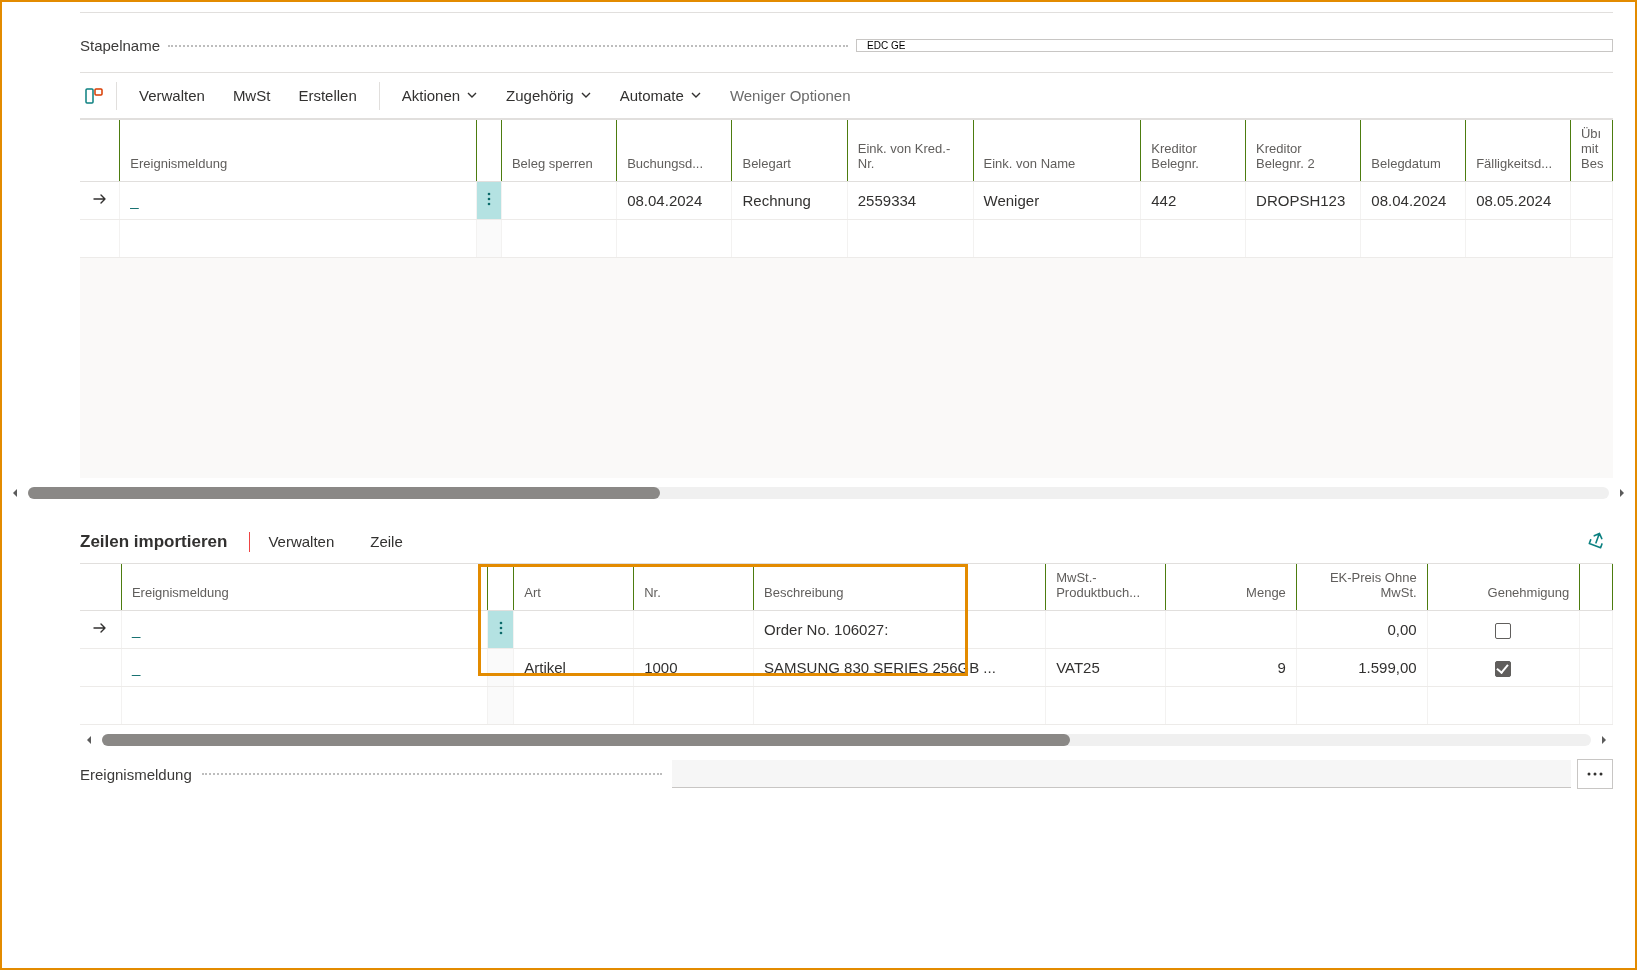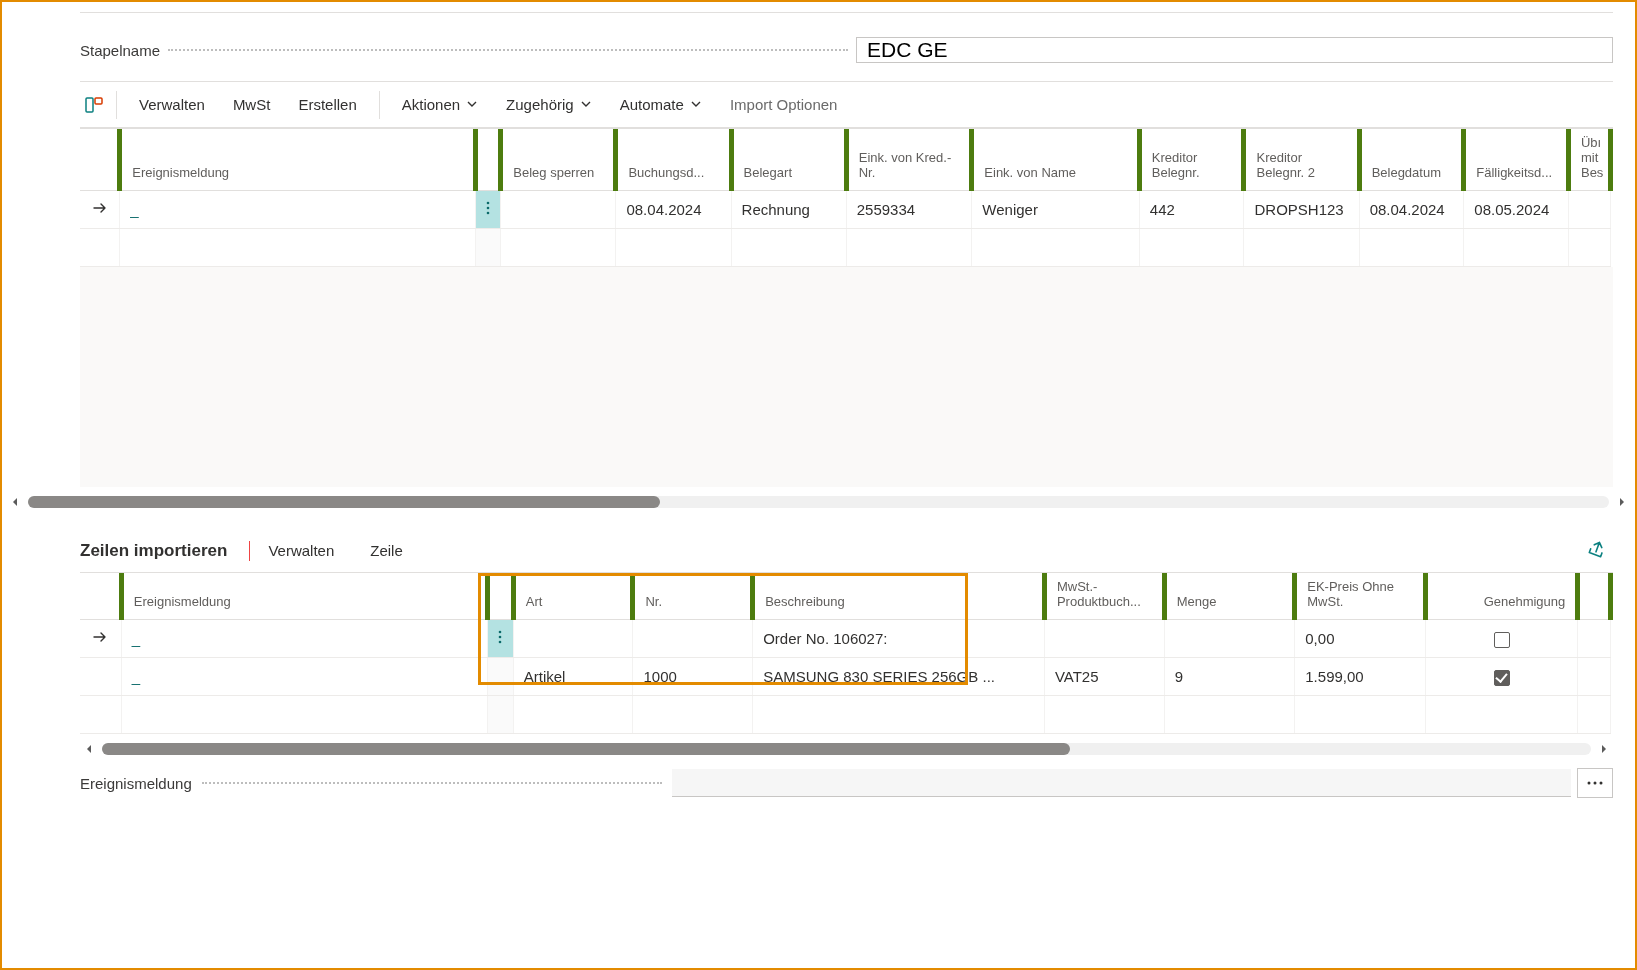--- a/index.html
+++ b/index.html
@@ -8,32 +8,32 @@
   .page { padding:0 0 0 0; }
   .header-row { display:flex; align-items:center; padding:18px 0 8px 24px; border-bottom:none; }
   .back-circle { width:40px; height:40px; border-radius:50%; background:#b4e2e2; display:flex; align-items:center; justify-content:center; margin-right:28px; cursor:pointer; }
   .back-circle svg { transform:translateX(-1px); }
   .page-title { font-size:18px; color:#3b3a39; }
   .section { margin:0 24px 0 80px; }
   .divider { border-top:1px solid #e1dfdd; margin-top:12px; }
   .field-row { display:flex; align-items:center; padding:24px 0 18px 0; }
   .field-label { font-size:15px; color:#3b3a39; }
   .dotted { flex:0 0 680px; border-bottom:2px dotted #bdbdbd; height:1px; margin:0 8px 0 8px; }
-  .field-input { flex:1; border:1px solid #c8c6c4; border-bottom:1px solid #c8c6c4; padding:0 10px; font-size:21px; background:#fff; margin-right:0; }
+  .field-input { flex:1; border:1px solid #c8c6c4; border-bottom:1px solid #c8c6c4; padding:0 10px; font-size:10px; background:#fff; margin-right:0; }
   .toolbar { display:flex; align-items:center; border-top:1px solid #e1dfdd; border-bottom:2px solid #e1dfdd; padding:0 0; min-height:48px; }
   .tb-btn { padding:12px 14px; font-size:15px; color:#323130; cursor:pointer; display:flex; align-items:center; gap:6px; }
   .tb-sep { width:1px; height:28px; background:#e1dfdd; margin:0 8px; }
   .tb-icon { width:28px; display:flex; align-items:center; justify-content:center; }
   .chev svg { margin-top:2px; }
   .more-options { color:#6b6b6b; }
   .grid-wrap { margin-top:0; }
   table { border-collapse:collapse; width:100%; table-layout:fixed; }
-  th { text-align:left; font-weight:400; font-size:13px; color:#605e5c; padding:6px 10px 10px 10px; vertical-align:bottom; border-bottom:1px solid #e1dfdd; border-right:5px solid #4d7c0f; background:#fff; }
+  th { text-align:left; font-weight:400; font-size:13px; color:#605e5c; padding:6px 10px 10px 10px; vertical-align:bottom; border-bottom:1px solid #e1dfdd; border-right:1px solid #4d7c0f; background:#fff; }
   td { font-size:15px; padding:6px 10px; border-bottom:1px solid #edebe9; border-right:1px solid #f3f2f1; height:38px; overflow:hidden; white-space:nowrap; text-overflow:ellipsis; }
-  td.num, th.num { text-align:left; }
+  td.num, th.num { text-align:right; }
   .row-selector { width:38px; text-align:center; }
   .row-arrow svg { }
   .kebab-cell { width:24px; background:#b4e2e2; text-align:center; cursor:pointer; }
   .kebab-cell-off { width:24px; background:#fafafa; text-align:center; }
   .link-dash { color:#0b6a6a; }
   .scrollbar-h { display:flex; align-items:center; height:18px; margin:6px 0 2px 0; background:#fff; }
   .sb-arrow { width:18px; display:flex; align-items:center; justify-content:center; color:#5b5b5b; }
   .sb-track { flex:1; height:12px; background:#f0f0f0; border-radius:6px; position:relative; margin:0 4px; }
   .sb-thumb { position:absolute; top:0; height:12px; background:#8a8886; border-radius:6px; }
   .subheader { display:flex; align-items:center; border-bottom:1px solid #e1dfdd; padding:10px 0; margin-top:18px; }
@@ -88,21 +88,21 @@
           <span class="chev"><svg width="12" height="12" viewBox="0 0 12 12">
               <path d="M2 4 L6 8 L10 4" stroke="#323130" stroke-width="1.4" fill="none"></path>
             </svg></span>
         </div>
       <div class="tb-btn">
           <span>Automate</span>
           <span class="chev"><svg width="12" height="12" viewBox="0 0 12 12">
               <path d="M2 4 L6 8 L10 4" stroke="#323130" stroke-width="1.4" fill="none"></path>
             </svg></span>
         </div>
-      <div class="tb-btn more-options">Import Optionen</div>
+      <div class="tb-btn more-options">Weniger Optionen</div>
     </div>
 
     <div class="grid-wrap" style="margin-top:0;">
       <table>
         <colgroup>
           <col style="width:38px">
             <col style="width:340px">
             <col style="width:24px">
           <col style="width:110px">
             <col style="width:110px">

